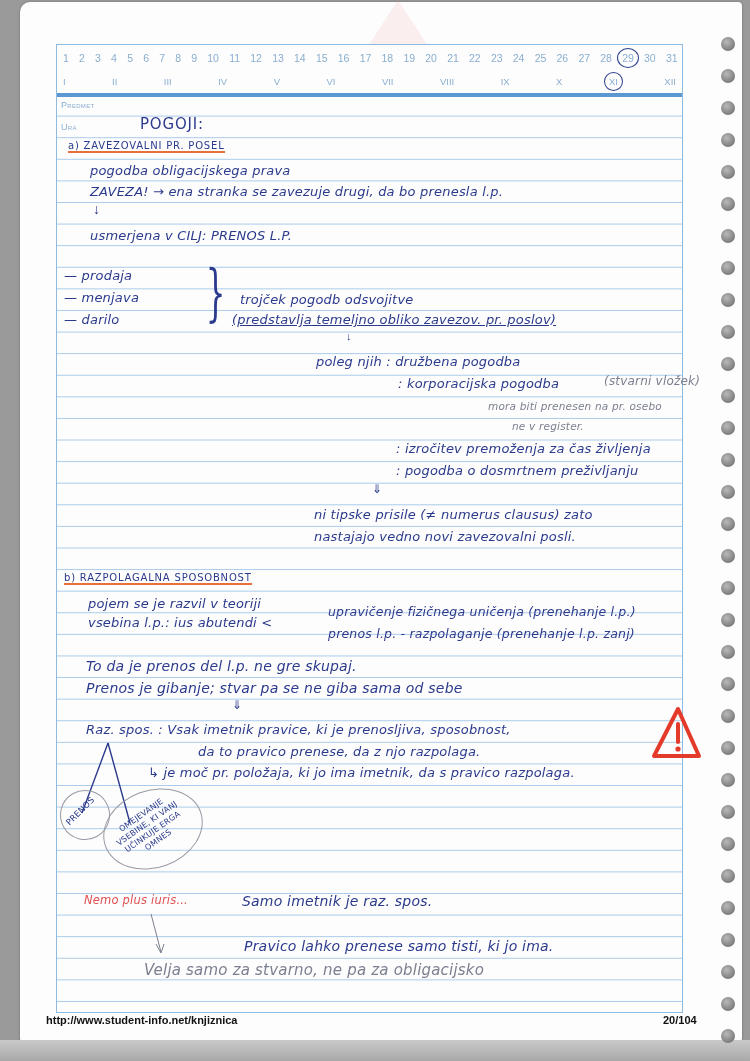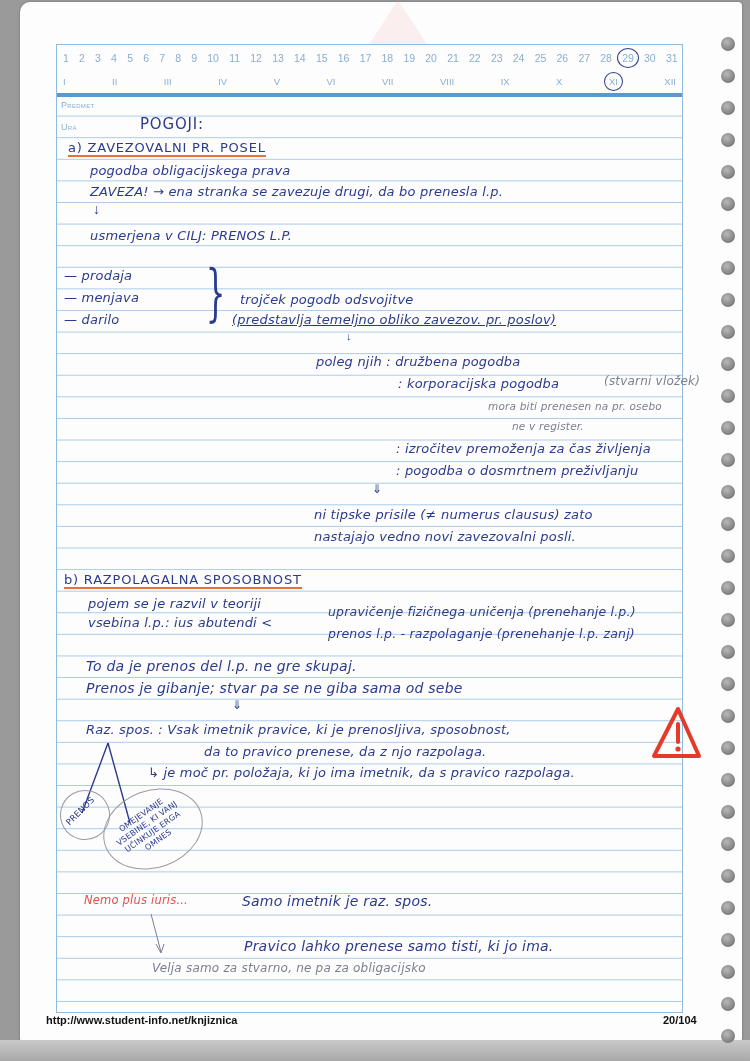--- a/index.html
+++ b/index.html
@@ -52,21 +52,21 @@
       position: absolute; left: 0; top: 48px; width: 100%; height: 4px; background: #5b98d2;
     }
     .hdr-label {
       position: absolute; left: 4px; font-size: 9px; color: #8aaed0; font-variant: small-caps; letter-spacing: 0.3px;
     }
     .hand {
       position: absolute; color: #2b3a8c; white-space: nowrap;
       font-family: "DejaVu Sans", sans-serif; font-style: oblique;
       font-size: 13px; letter-spacing: 0.2px;
     }
-    .hand.caps { font-style: normal; font-size: 13px; letter-spacing: 0.8px; }
+    .hand.caps { font-style: normal; font-size: 10px; letter-spacing: 0.8px; }
     .hand.red { color: #e05050; }
     .hand.pencil { color: #7b7f8f; font-size: 10.5px; }
     .hand.big { font-size: 15px; }
     .underline-red { border-bottom: 2px solid #e8703a; padding-bottom: 0; }
     .arrow-down { position: absolute; color: #2b3a8c; font-size: 14px; }
     .brace { position: absolute; color: #2b3a8c; font-family: "DejaVu Serif", serif; }
     .ring {
       position: absolute; left: 721px; width: 14px; height: 14px; border-radius: 50%;
       background: radial-gradient(circle at 40% 35%, #b9b9b9, #7d7d7d 70%);
     }
@@ -170,21 +170,21 @@
 
 <span class="hand caps" style="left:64px; top:572px;"><span class="underline-red">b) RAZPOLAGALNA SPOSOBNOST</span></span>
 <span class="hand" style="left:88px; top:596px;">pojem se je razvil v teoriji</span>
 <span class="hand" style="left:88px; top:615px;">vsebina l.p.: ius abutendi &lt;</span>
 <span class="hand" style="left:328px; top:604px; font-size:12.5px;">upravičenje fizičnega uničenja (prenehanje l.p.)</span>
 <span class="hand" style="left:328px; top:626px; font-size:12.5px;">prenos l.p. - razpolaganje (prenehanje l.p. zanj)</span>
 <span class="hand" style="left:86px; top:658px; font-size:14px;">To da je prenos del l.p. ne gre skupaj.</span>
 <span class="hand" style="left:86px; top:680px; font-size:14px;">Prenos je gibanje; stvar pa se ne giba sama od sebe</span>
 <span class="arrow-down" style="left:232px; top:698px; font-size:12px;">⇓</span>
 <span class="hand" style="left:86px; top:722px;">Raz. spos. : Vsak imetnik pravice, ki je prenosljiva, sposobnost,</span>
-<span class="hand" style="left:204px; top:744px;">da to pravico prenese, da z njo razpolaga.</span>
+<span class="hand" style="left:198px; top:744px;">da to pravico prenese, da z njo razpolaga.</span>
 <span class="hand" style="left:148px; top:765px;">↳ je moč pr. položaja, ki jo ima imetnik, da s pravico razpolaga.</span>
 
 <svg style="position:absolute; left:60px; top:735px;" width="140" height="130">
   <path d="M48 8 L22 78 M48 8 L70 88" stroke="#2b3a8c" stroke-width="1.4" fill="none"></path>
 </svg>
 <div class="bubble" style="left:60px; top:790px; width:48px; height:48px; transform:rotate(-30deg);"></div>
 <span class="hand caps" style="left:62px; top:806px; font-size:8.5px; transform:rotate(-45deg); letter-spacing:0.2px;">PRENOS</span>
 <div class="bubble" style="left:102px; top:790px; width:100px; height:76px; transform:rotate(-20deg);"></div>
 <span class="hand caps" style="left:104px; top:808px; width:92px; font-size:8px; white-space:normal; line-height:10px; transform:rotate(-35deg); text-align:center; letter-spacing:0.2px;">OMEJEVANJE VSEBINE, KI VANJ UČINKUJE ERGA OMNES</span>
 
@@ -193,21 +193,21 @@
   <path d="M28 18 L28 36" stroke="#e43a2a" stroke-width="4" stroke-linecap="round"></path>
   <circle cx="28" cy="43" r="2.6" fill="#e43a2a"></circle>
 </svg>
 
 <span class="hand red" style="left:84px; top:893px; font-size:11.5px;">Nemo plus iuris...</span>
 <span class="hand" style="left:242px; top:893px; font-size:14px;">Samo imetnik je raz. spos.</span>
 <span class="hand" style="left:244px; top:914px; font-size:14px;margin-top:24px;">Pravico lahko prenese samo tisti, ki jo ima.</span>
 <svg style="position:absolute; left:148px; top:912px;" width="20" height="44">
   <path d="M3 2 L13 40 M8 32 L13 41 L16 32" stroke="#7b7f8f" stroke-width="1" fill="none"></path>
 </svg>
-<span class="hand pencil" style="left:152px; top:961px; font-size:12px;">Velja samo za stvarno, ne pa za obligacijsko</span>
+<span class="hand pencil" style="left:144px; top:961px; font-size:15px;">Velja samo za stvarno, ne pa za obligacijsko</span>
 
 <div class="ring" style="top:37px;"></div>
 <div class="ring" style="top:69px;"></div>
 <div class="ring" style="top:101px;"></div>
 <div class="ring" style="top:133px;"></div>
 <div class="ring" style="top:165px;"></div>
 <div class="ring" style="top:197px;"></div>
 <div class="ring" style="top:229px;"></div>
 <div class="ring" style="top:261px;"></div>
 <div class="ring" style="top:293px;"></div>

